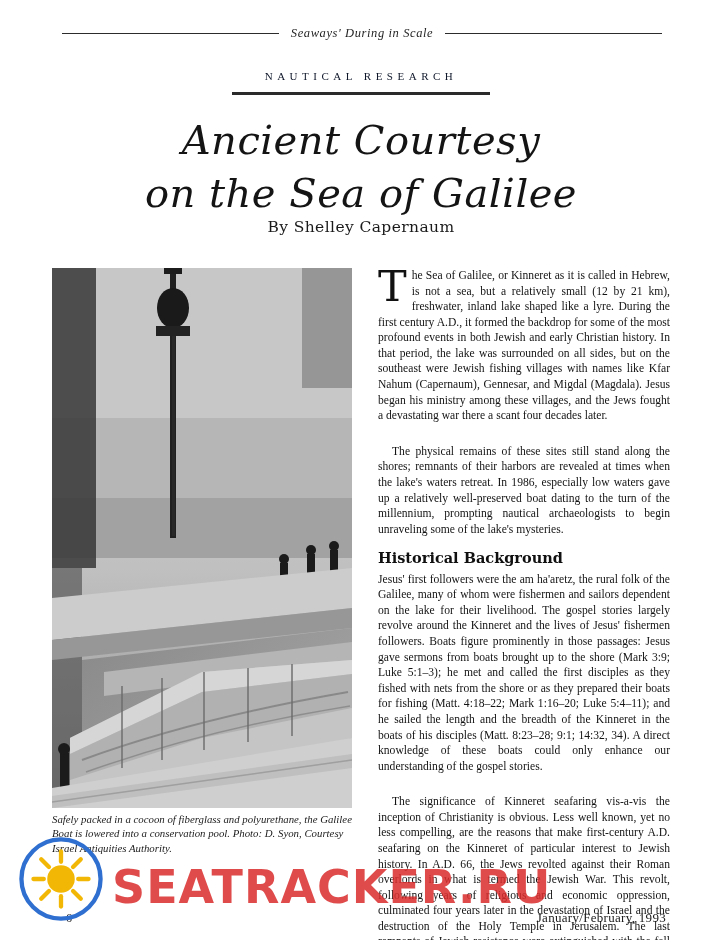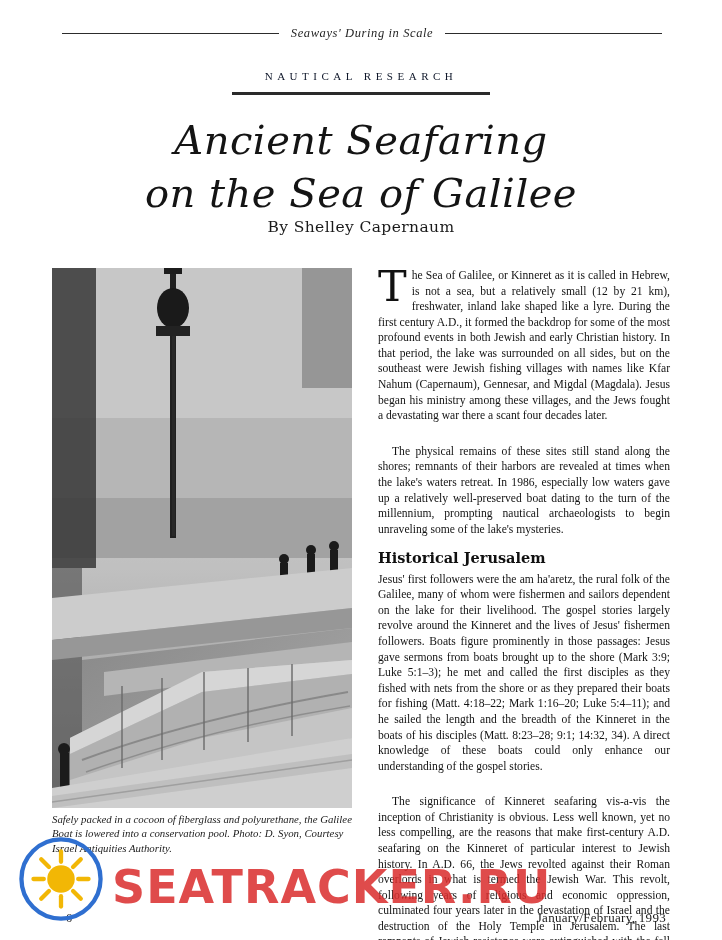--- a/index.html
+++ b/index.html
@@ -216,21 +216,21 @@
     <div class="rh-text">Seaways' During in Scale</div>
     <div class="rule"></div>
   </div>
 
   <div class="kicker-wrap">
     <span class="kicker">NAUTICAL RESEARCH</span>
   </div>
   <div class="kicker-rule"></div>
 
   <div class="title">
-    <span class="l1">Ancient Seafaring</span>
+    <span class="l1">Ancient Courtesy</span>
     <span class="l2">on the Sea of Galilee</span>
   </div>
 
   <div class="byline">By Shelley Capernaum</div>
 
   <div class="photo">
     <svg width="300" height="540" viewBox="0 0 300 540" xmlns="http://www.w3.org/2000/svg" aria-hidden="true">
       <defs>
         <linearGradient id="skyG" x1="0" y1="0" x2="0" y2="1">
           <stop offset="0" stop-color="#d8d8d8"></stop>
@@ -308,21 +308,21 @@
       <rect x="0" y="0" width="300" height="540" fill="#000" opacity="0.035"></rect>
     </svg>
   </div>
 
   <div class="caption">Safely packed in a cocoon of fiberglass and polyurethane, the Galilee Boat is lowered into a conservation pool. Photo: D. Syon, Courtesy Israel Antiquities Authority.</div>
 
   <div class="col">
     <p class="first"><span class="dropcap">T</span><span>he Sea of Galilee, or Kinneret as it is called in Hebrew, is not a sea, but a relatively small (12 by 21 km), freshwater, inland lake shaped like a lyre. During the first century A.D., it formed the backdrop for some of the most profound events in both Jewish and early Christian history. In that period, the lake was surrounded on all sides, but on the southeast were Jewish fishing villages with names like Kfar Nahum (Capernaum), Gennesar, and Migdal (Magdala). Jesus began his ministry among these villages, and the Jews fought a devastating war there a scant four decades later.</span></p>
     <p>The physical remains of these sites still stand along the shores; remnants of their harbors are revealed at times when the lake's waters retreat. In 1986, especially low waters gave up a relatively well-preserved boat dating to the turn of the millennium, prompting nautical archaeologists to begin unraveling some of the lake's mysteries.</p>
 
-    <h2 class="subhead">Historical Jerusalem</h2>
+    <h2 class="subhead">Historical Background</h2>
 
     <p class="first">Jesus' first followers were the am ha'aretz, the rural folk of the Galilee, many of whom were fishermen and sailors dependent on the lake for their livelihood. The gospel stories largely revolve around the Kinneret and the lives of Jesus' fishermen followers. Boats figure prominently in those passages: Jesus gave sermons from boats brought up to the shore (Mark 3:9; Luke 5:1–3); he met and called the first disciples as they fished with nets from the shore or as they prepared their boats for fishing (Matt. 4:18–22; Mark 1:16–20; Luke 5:4–11); and he sailed the length and the breadth of the Kinneret in the boats of his disciples (Matt. 8:23–28; 9:1; 14:32, 34). A direct knowledge of these boats could only enhance our understanding of the gospel stories.</p>
     <p>The significance of Kinneret seafaring vis-a-vis the inception of Christianity is obvious. Less well known, yet no less compelling, are the reasons that make first-century A.D. seafaring on the Kinneret of particular interest to Jewish history. In A.D. 66, the Jews revolted against their Roman overlords in what is termed the Jewish War. This revolt, following years of religious and economic oppression, culminated four years later in the devastation of Israel and the destruction of the Holy Temple in Jerusalem. The last remnants of Jewish resistance were extinguished with the fall of Masada in A.D. 73.</p>
   </div>
 
   <div class="folio">6</div>
   <div class="issue">January/February, 1993</div>
 
   <div class="wm">
     <svg class="wm-sun" viewBox="0 0 100 100" aria-hidden="true">

